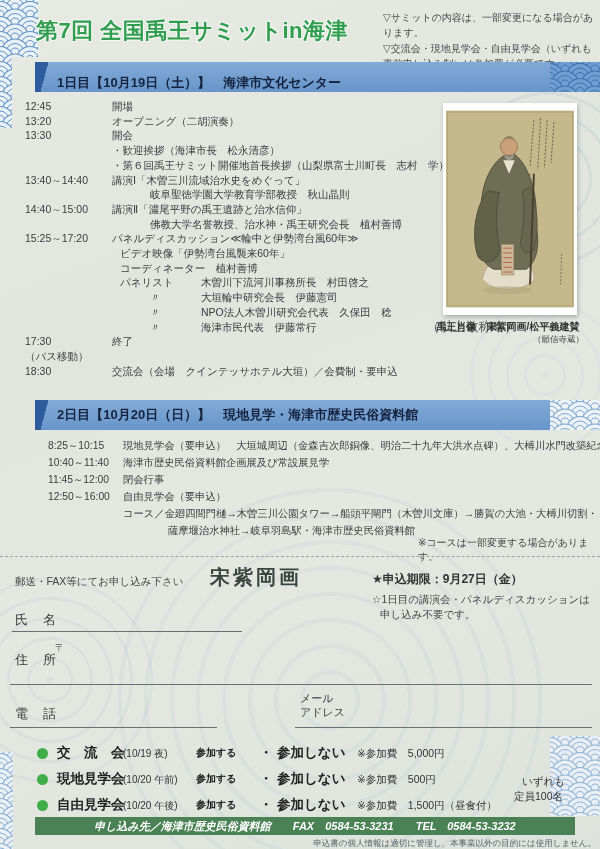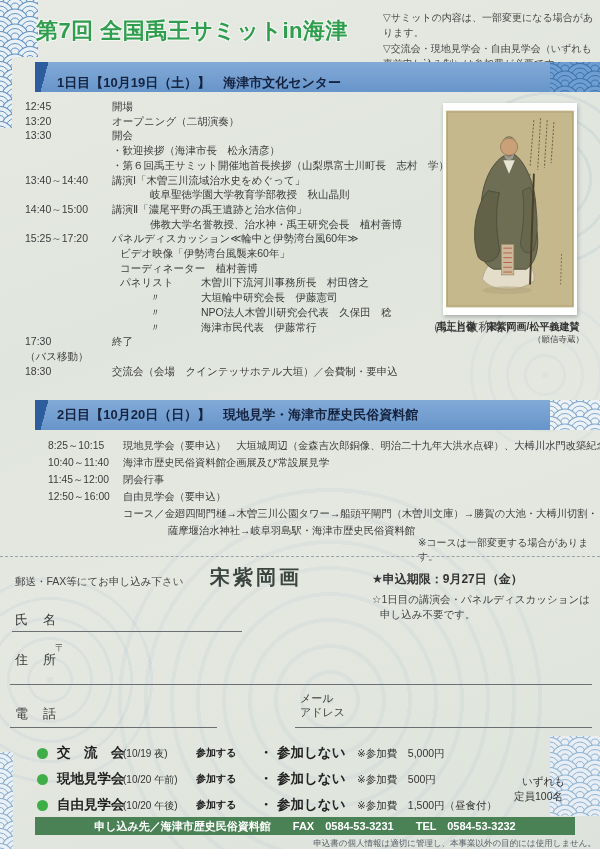--- a/index.html
+++ b/index.html
@@ -84,21 +84,21 @@
   .odate{width:73px;font-size:10px;color:#333;flex:none;padding-top:2px;}
   .oyes{width:59px;font-weight:bold;font-size:10px;color:#222;flex:none;}
   .osep{width:22px;text-align:center;font-weight:bold;font-size:13.5px;color:#222;flex:none;}
   .ono{width:80px;font-weight:bold;font-size:13.5px;color:#222;flex:none;}
   .ofee{font-size:10.5px;color:#333;padding-top:2px;}
   .capacity{position:absolute;left:514px;top:774px;font-size:10.5px;color:#333;line-height:1.4;}
   .capacity .c1{padding-left:8px;}
 
   .contact-bar{position:absolute;left:35px;top:817px;width:540px;height:18px;background:#4a8255;
        display:flex;align-items:center;justify-content:center;}
-  .contact-bar span{color:#fff;font-weight:bold;font-size:11px;white-space:nowrap;}
+  .contact-bar span{color:#fff;font-weight:bold;font-size:11px;white-space:nowrap;font-style:italic;}
   .privacy{position:absolute;left:250px;top:838px;width:346px;text-align:right;font-size:8.5px;color:#5a6068;}
 </style>
 </head>
 <body>
 
 <div class="page">
 
   <div class="swirl s1"></div>
   <div class="swirl s2"></div>
   <div class="swirl s3"></div>

